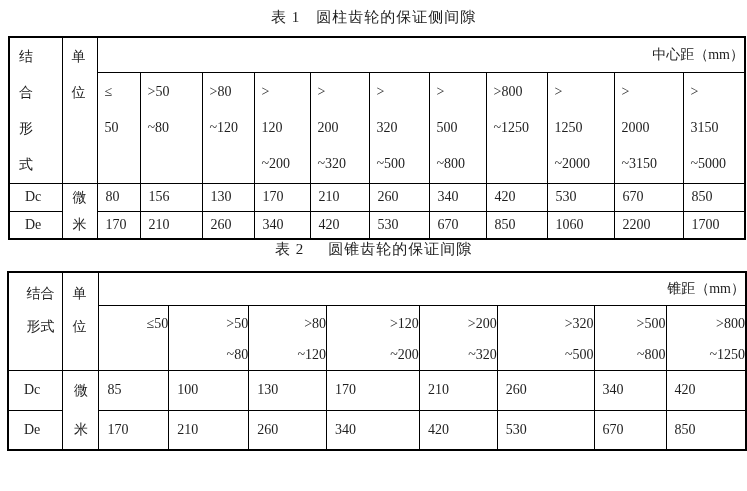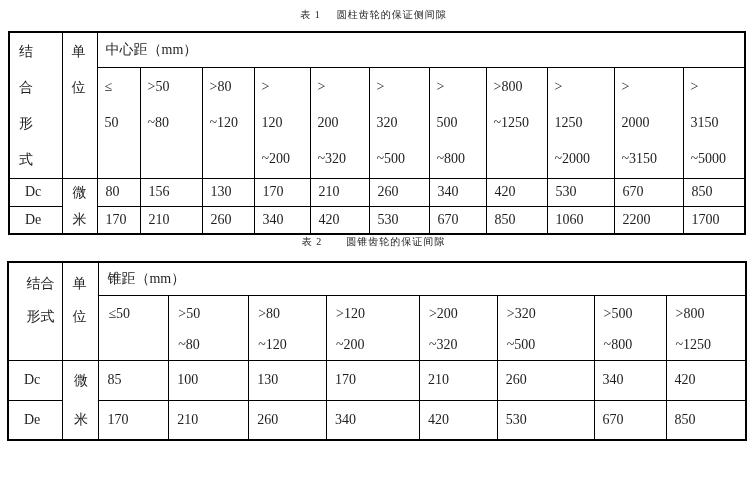--- a/index.html
+++ b/index.html
@@ -9,21 +9,21 @@
   }
   body {
     width: 747px;
     height: 491px;
     font-family: "Liberation Serif", "DejaVu Serif", serif;
     color: #1e1e1e;
     overflow: hidden;
   }
   .doc-title {
     text-align: center;
-    font-size: 10px;
+    font-size: 15px;
     letter-spacing: 1px;
   }
   .title1 { padding-top: 8px; margin-bottom: 9px; }
   .title2 { margin-bottom: 12px; }
   .doc-title .caption { margin-left: 16px; }
   .title2 .caption { margin-left: 24px; }
 
   table.grid {
     border-collapse: collapse;
     table-layout: fixed;
@@ -47,23 +47,23 @@
   tr.t2r1 { height: 33px; }
   tr.t2r2 { height: 65px; }
   tr.t2r3 { height: 40px; }
   tr.t2r4 { height: 38px; }
 
   
   .corner1 { vertical-align: top; line-height: 36px; padding: 1px 0 0 9px; }
   .unith1  { vertical-align: top; line-height: 36px; padding: 1px 0 0 9px; }
   .corner2 { vertical-align: top; line-height: 33px; padding: 4px 8px 0 8px; text-align: right; }
   .unith2  { vertical-align: top; line-height: 33px; padding: 4px 0 0 9px; }
-  .spanh   { vertical-align: middle; padding-left: 8px; }
+  .spanh   { vertical-align: middle; padding-left: 20px; text-align: right; }
   .range1  { vertical-align: top; line-height: 36px; padding: 1px 0 0 7px; }
-  .range2  { vertical-align: top; line-height: 31px; padding: 2px 0 0 9px; }
+  .range2  { vertical-align: top; line-height: 31px; padding: 2px 0 0 9px; text-align: right; }
 
   
   .rowlabel { vertical-align: middle; padding-left: 15px; }
   .val      { vertical-align: middle; padding-left: 8px; }
   .unitval  { text-align: center; vertical-align: middle; }
   .uv1 { line-height: 27px; }
   .uv2 { line-height: 39px; }
 </style>
 </head>
 <body>

